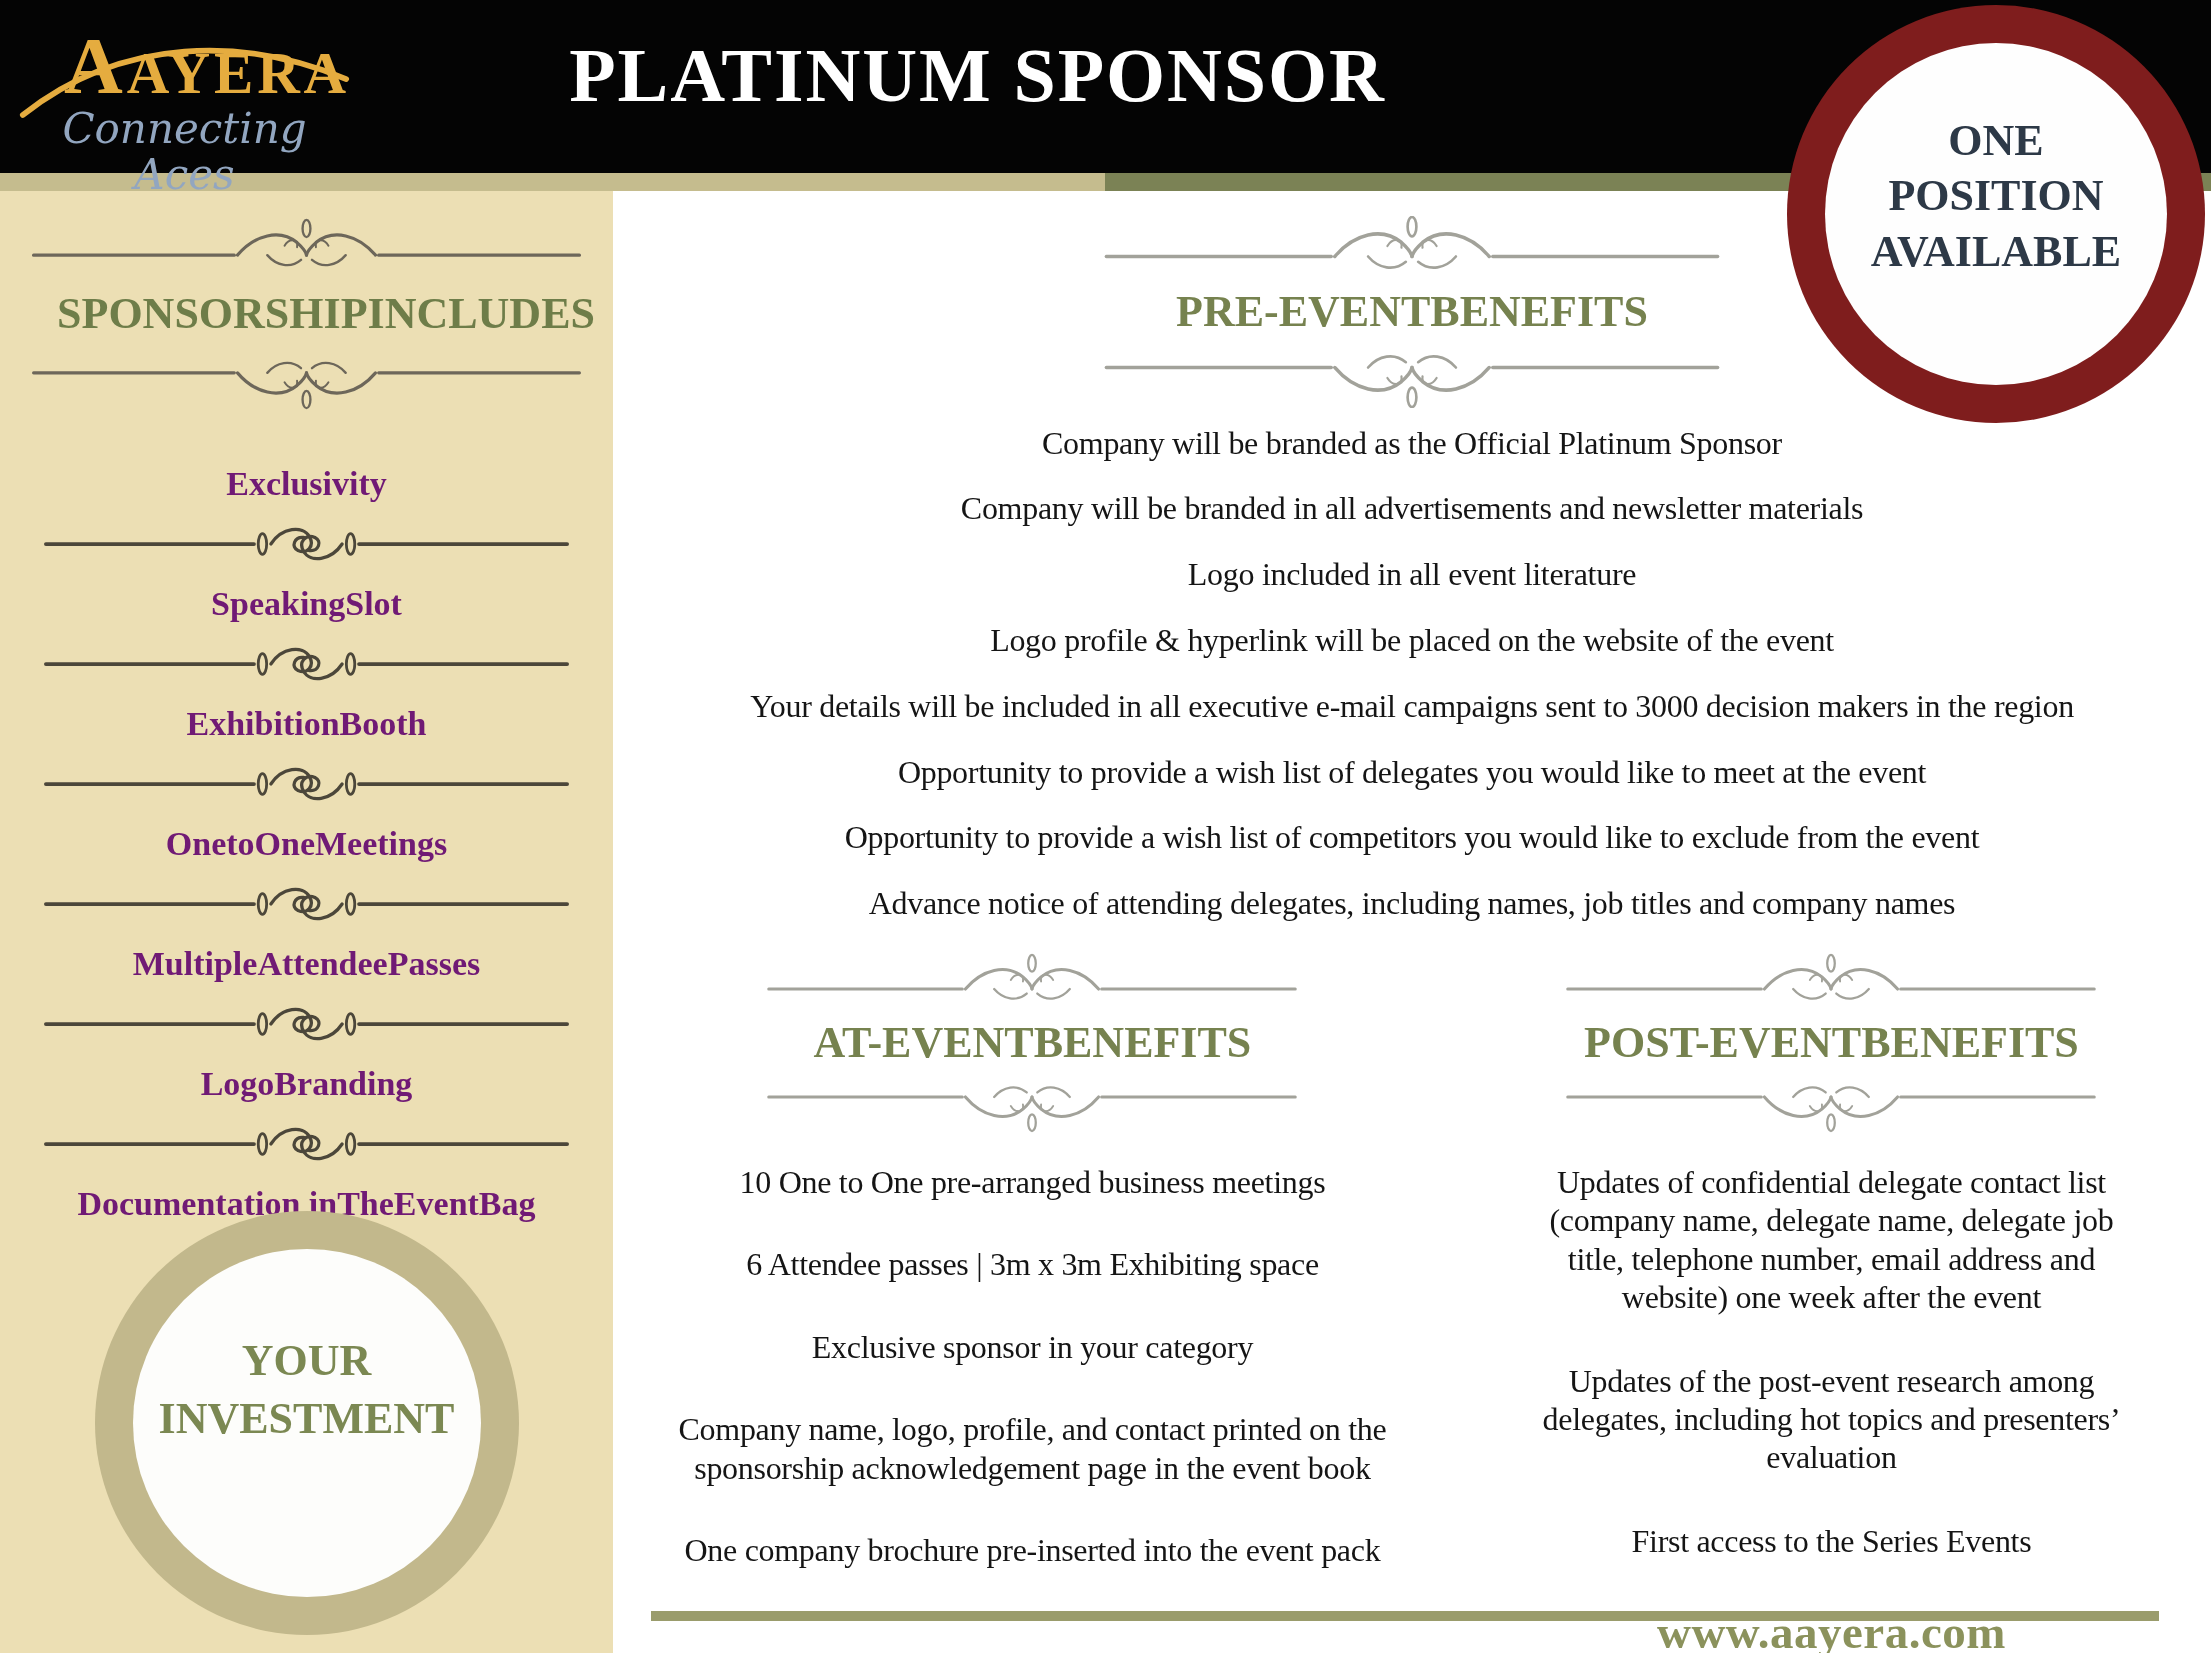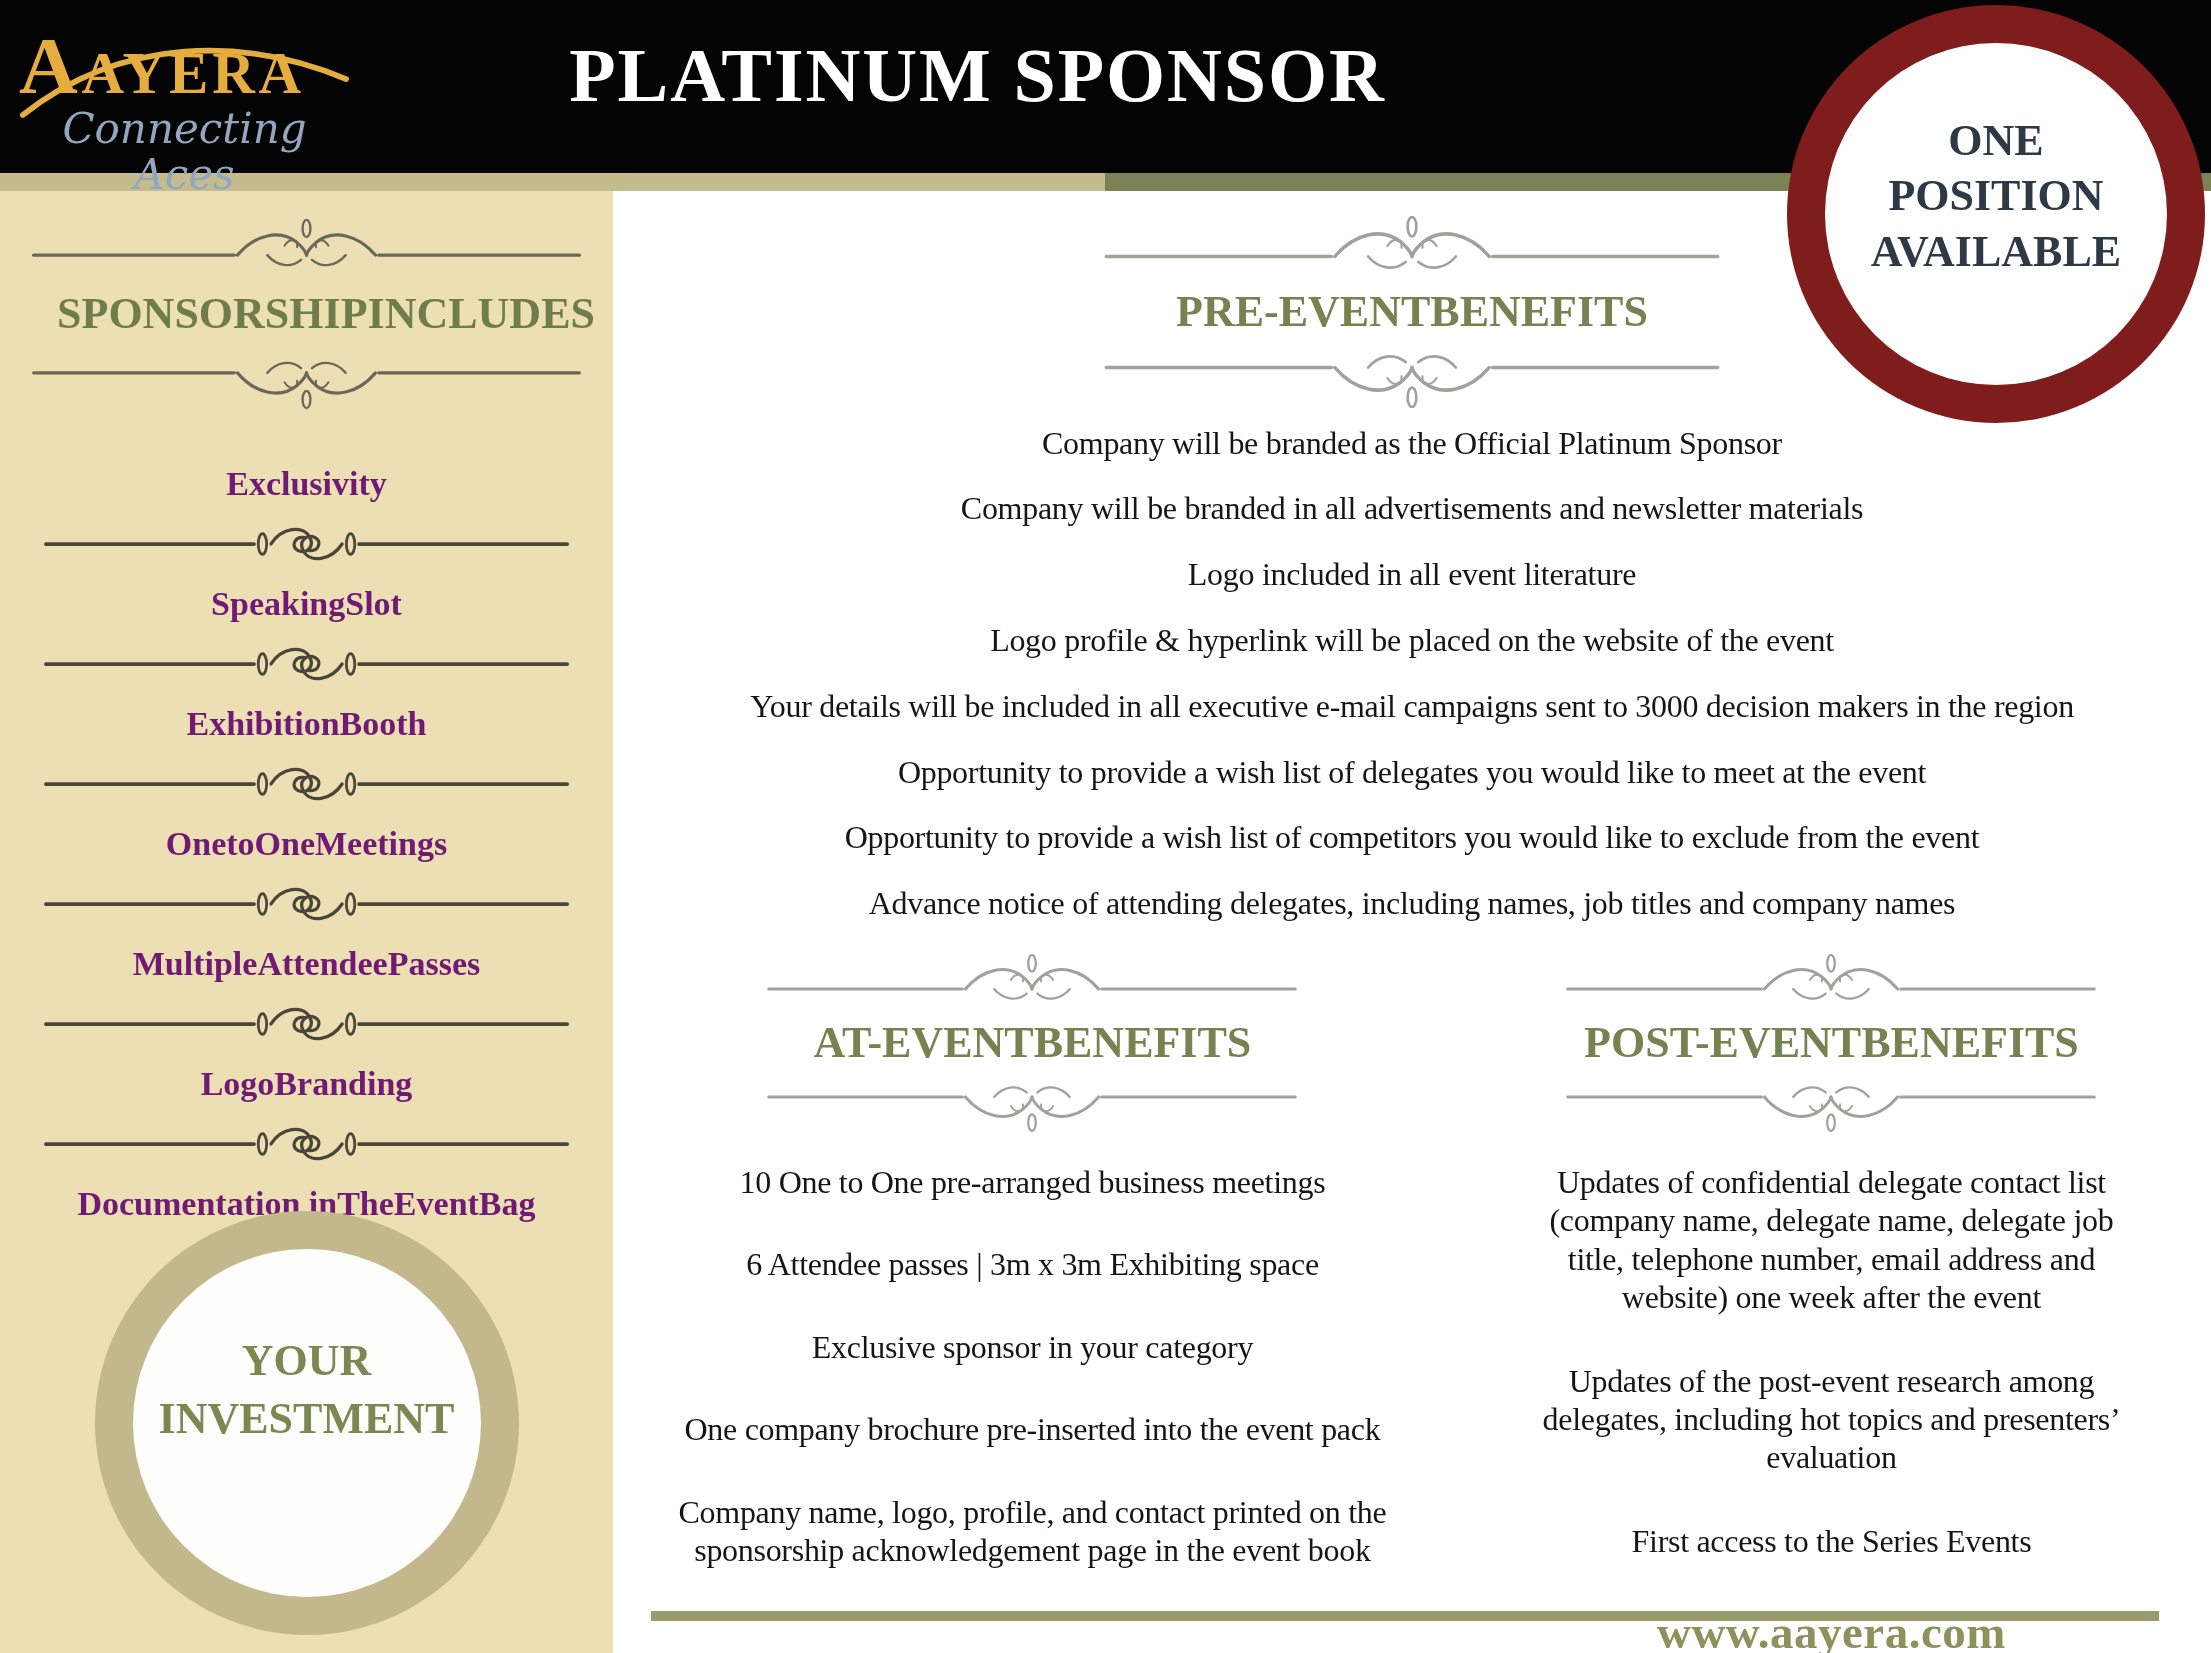--- a/index.html
+++ b/index.html
@@ -7,21 +7,21 @@
   #page {
     position:relative; width:2212px; height:1653px; overflow:hidden;
     background:#ffffff; font-family:"Liberation Serif", serif;
   }
 
   
   .topbar { position:absolute; left:0; top:0; width:2212px; height:173px; background:#040404; }
   .logo { position:absolute; left:19px; top:3.8px; width:331px; height:166px; }
   .logo-arc { position:absolute; left:0; top:5.7px; z-index:0; }
   .logo-word {
-    position:relative; z-index:1; margin-top:21px; text-align:left;
+    position:relative; z-index:1; margin-top:21px; text-align:right;
     font-size:59px; font-weight:bold; color:#e5ac3f; letter-spacing:3.8px; line-height:1;
   }
   .logo-word::first-letter { font-size:1.38em; }
   .logo-script {
     position:relative; z-index:1; margin-top:0px; text-align:center;
     font-family:"DejaVu Serif", serif; font-style:italic;
     font-size:42px; color:#92a6c0; line-height:1.1;
   }
   .page-title {
     position:absolute; left:476px; top:32px; width:1003px; text-align:center;
@@ -242,22 +242,22 @@
             </svg>
           <h2>AT-EVENTBENEFITS</h2>
           <svg class="orn orn-sub flip" viewBox="0 0 560 74" width="530" height="70">
               <use href="#flourish"></use>
             </svg>
         </div>
         <div class="items">
           <p>10 One to One pre-arranged business meetings</p>
           <p>6 Attendee passes | 3m x 3m Exhibiting space</p>
           <p>Exclusive sponsor in your category</p>
+          <p>Company name, logo, profile, and contact printed on the sponsorship acknowledgement page in the event book</p>
           <p>One company brochure pre-inserted into the event pack</p>
-          <p>Company name, logo, profile, and contact printed on the sponsorship acknowledgement page in the event book</p>
 
         </div>
       </section>
 
       <section class="col-post">
         <div class="section-head sub">
           <svg class="orn orn-sub" viewBox="0 0 560 74" width="530" height="70">
               <use href="#flourish"></use>
             </svg>
           <h2>POST-EVENTBENEFITS</h2>

